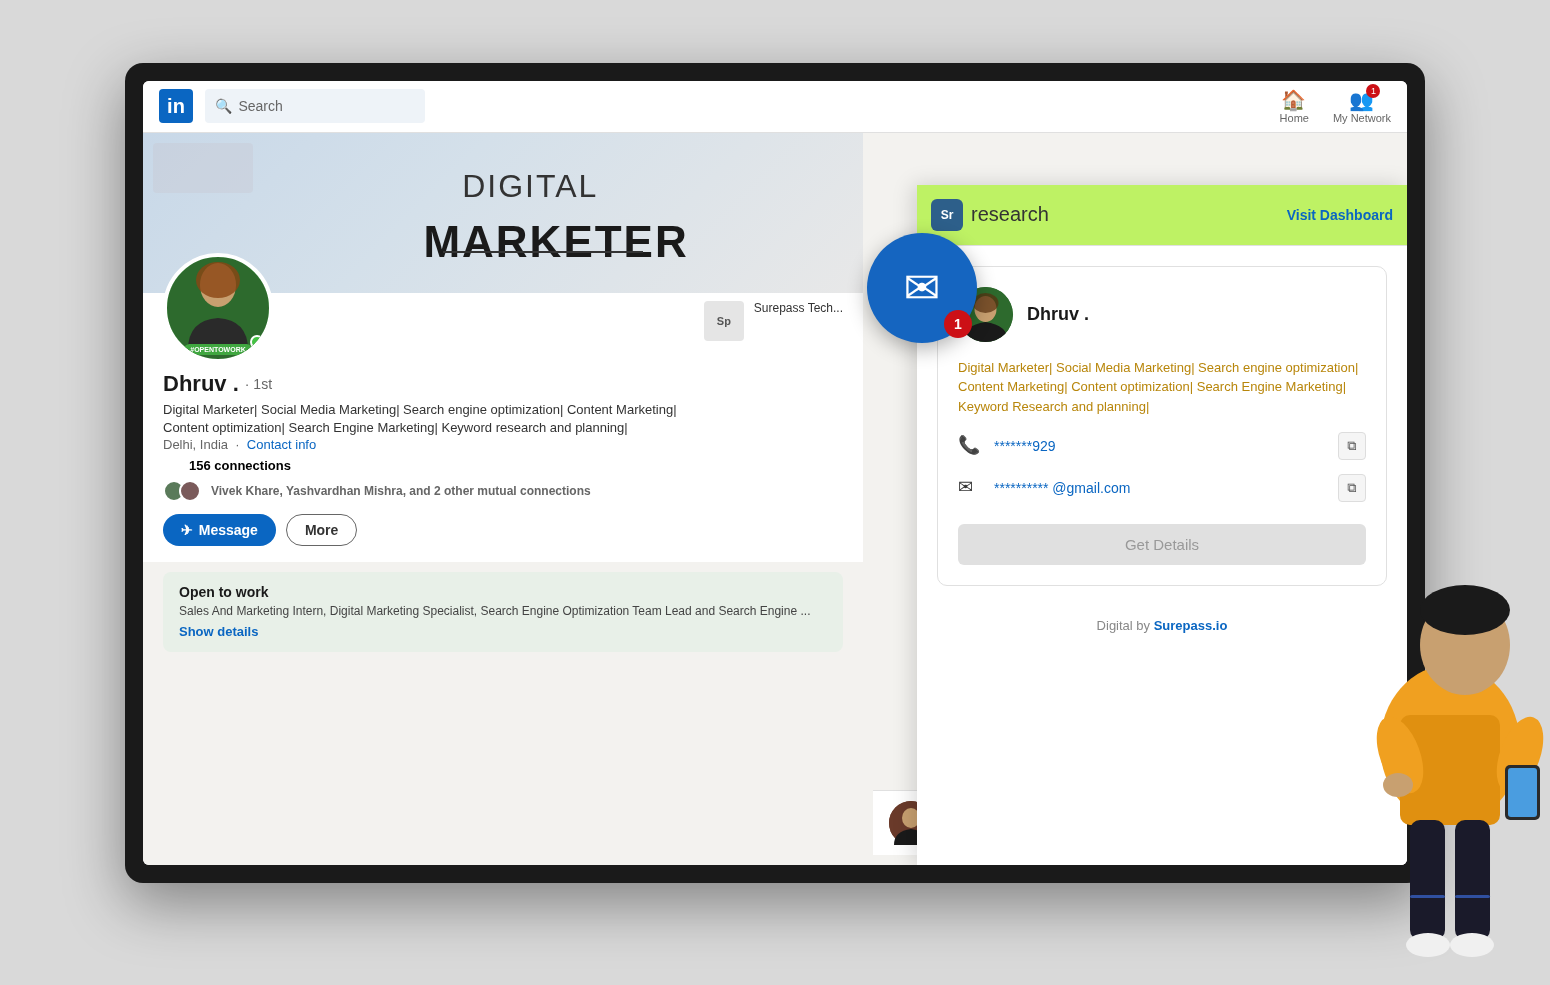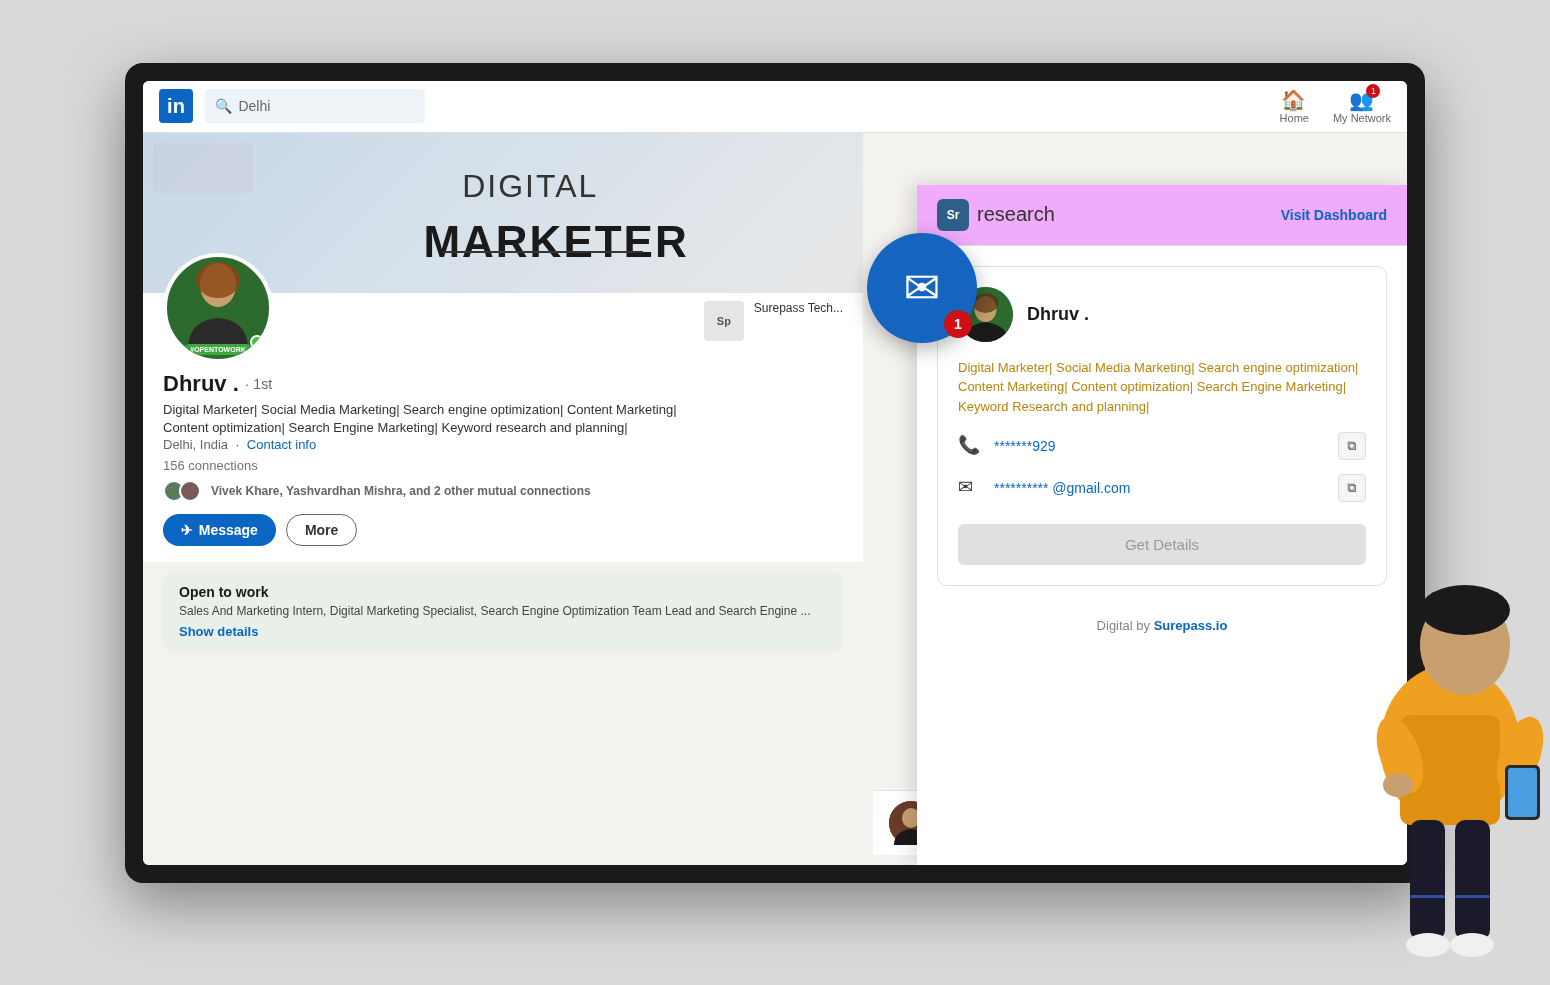--- a/index.html
+++ b/index.html
@@ -294,25 +294,26 @@
       text-decoration: none;
       font-size: 13px;
       cursor: pointer;
     }
 
     .connections-row {
       margin-top: 4px;
     }
 
     .connections-link {
-      color: #737373;
+      color: #000000;
       font-size: 13px;
-      font-weight: 400;
+      font-weight: 700;
       text-decoration: none;
       cursor: pointer;
+      margin-left: 26px;
     }
 
     .mutual-connections {
       display: flex;
       align-items: center;
       gap: 6px;
       margin-top: 6px;
     }
 
     .mutual-avatars {
@@ -433,26 +434,26 @@
       width: 490px;
       height: calc(100% - 52px);
       background: white;
       box-shadow: -4px 0 20px rgba(0,0,0,0.15);
       z-index: 10;
       display: flex;
       flex-direction: column;
     }
 
     .surereach-header {
-      padding: 14px 20px;
+      padding: 14px 14px;
       border-bottom: 1px solid #e0e0e0;
       display: flex;
       align-items: center;
       justify-content: space-between;
-      background: #f0abfc;
+      background: #bef264;
     }
 
     .surereach-logo {
       display: flex;
       align-items: center;
       gap: 8px;
     }
 
     .sr-icon {
       width: 32px;
@@ -662,21 +663,21 @@
 
   <div class="monitor">
     <div class="monitor-inner">
 
       <div class="linkedin-header">
         <div class="linkedin-logo">
           <span>in</span>
         </div>
         <div class="search-bar">
           <span>🔍</span>
-          <span>Delhi</span>
+          <span>Search</span>
         </div>
         <div class="header-nav">
           <div class="nav-item">
             <span class="nav-icon">🏠</span>
             <span>Home</span>
           </div>
           <div class="nav-item">
             <span class="nav-icon">
               👥
               <span class="notification-badge">1</span>

